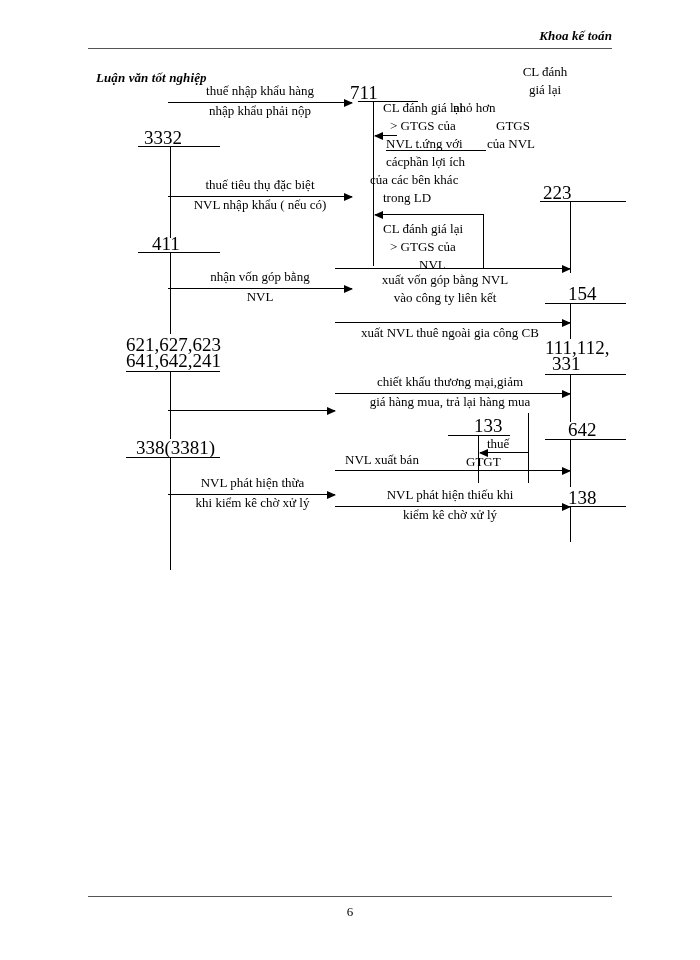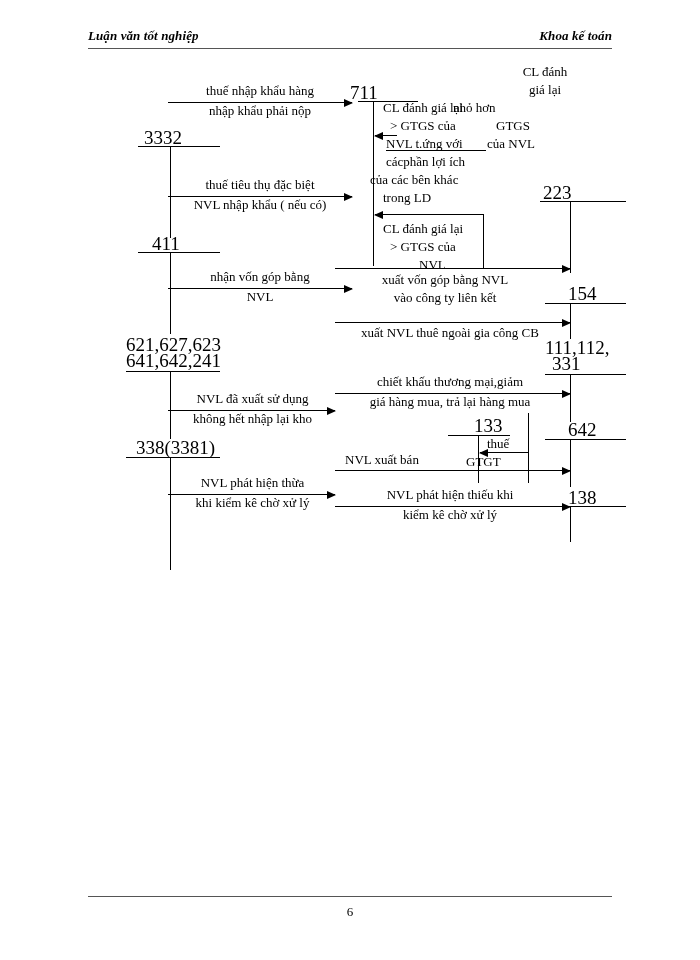--- a/index.html
+++ b/index.html
@@ -30,21 +30,21 @@
   #header .hdr-left,
   #header .hdr-right {
     position: absolute;
     top: 0;
     font-weight: bold;
     font-style: italic;
     font-size: 13px;
     letter-spacing: 0.1px;
     white-space: nowrap;
   }
-  #header .hdr-left  { left: 0; }
+  #header .hdr-left  { left: 8px; margin-top: 42px; }
   #header .hdr-right { right: 0; }
   #header .hdr-rule {
     position: absolute;
     left: 0;
     top: 20px;
     width: 524px;
     height: 0;
     border-top: 1.3px solid #555555;
   }
 
@@ -197,22 +197,20 @@
 
     <div class="arrow-r" style="left:168px; top:196px; width:184px;"></div>
     <div class="cap ctr" style="left:155px; top:177px; width:210px;">thuế tiêu thụ đặc biệt</div>
     <div class="cap ctr" style="left:155px; top:197px; width:210px;">NVL nhập khẩu ( nếu có)</div>
 
     <div class="arrow-r" style="left:168px; top:288px; width:184px;"></div>
     <div class="cap ctr" style="left:155px; top:269px; width:210px;">nhận vốn góp bằng</div>
     <div class="cap ctr" style="left:155px; top:289px; width:210px;">NVL</div>
 
     <div class="arrow-r" style="left:168px; top:410px; width:167px;"></div>
-    <div class="cap ctr" style="left:155px; top:391px; width:195px;">NVL đã xuất  sử dụng</div>
-    <div class="cap ctr" style="left:155px; top:411px; width:195px;">không hết nhập lại kho</div>
 
     <div class="arrow-r" style="left:168px; top:494px; width:167px;"></div>
     <div class="cap ctr" style="left:155px; top:475px; width:195px;">NVL phát hiện thừa</div>
     <div class="cap ctr" style="left:155px; top:495px; width:195px;">khi kiểm kê chờ xử lý</div>
 
     <div class="cap ctr" style="left:470px; top:64px; width:150px;">CL đánh</div>
     <div class="cap ctr" style="left:470px; top:82px; width:150px;">giá lại</div>
     <div class="cap" style="left:453px; top:100px;">nhỏ hơn</div>
     <div class="cap" style="left:496px; top:118px;">GTGS</div>
     <div class="cap" style="left:487px; top:136px;">của NVL</div>

